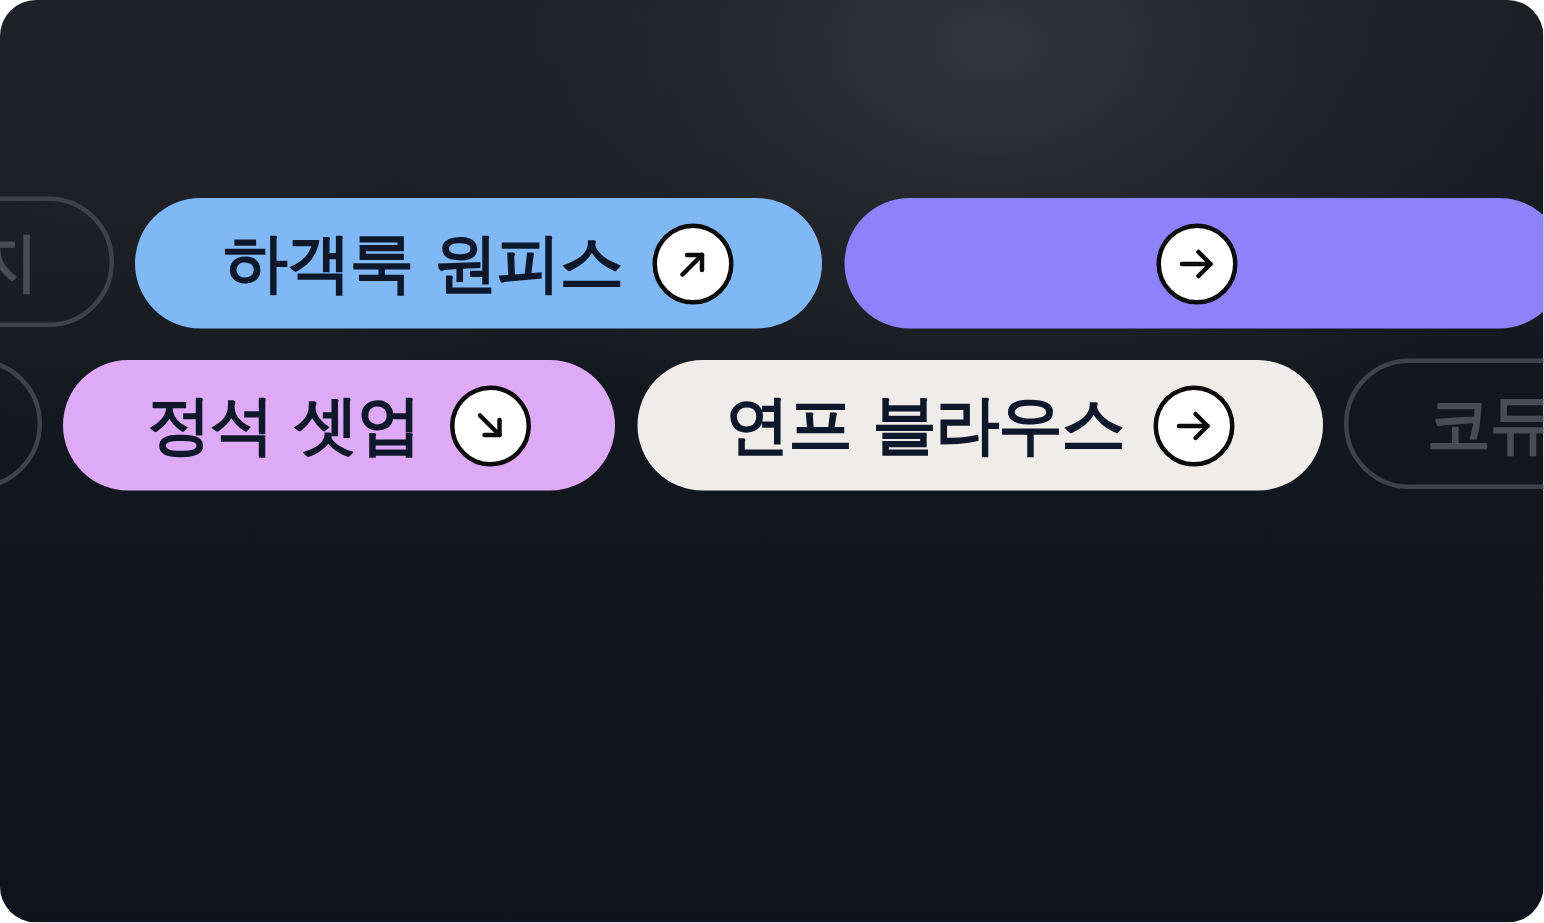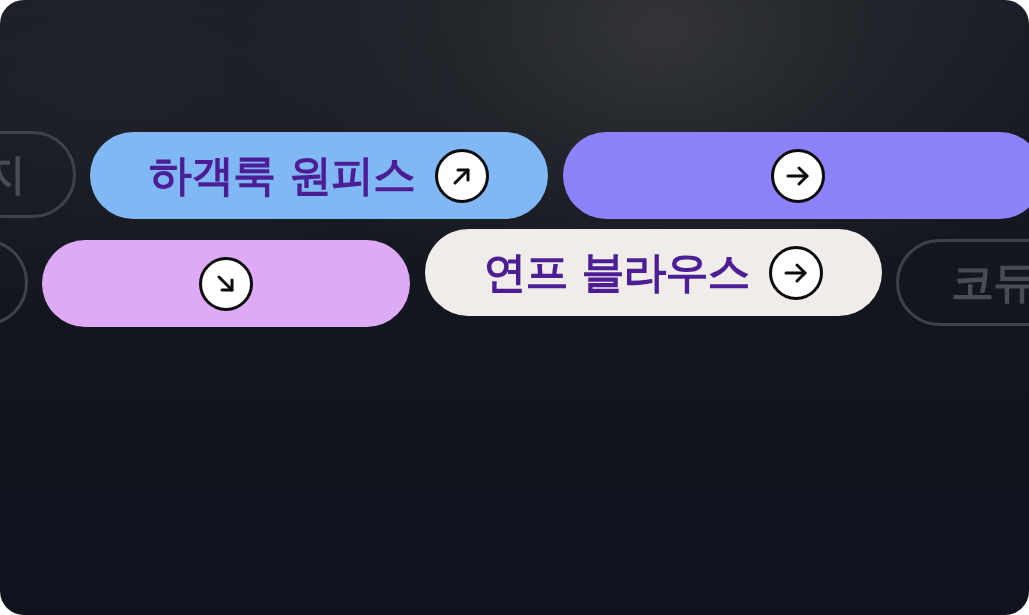--- a/index.html
+++ b/index.html
@@ -27,21 +27,21 @@
       display: flex;
       align-items: center;
       justify-content: center;
       gap: 20px;
       white-space: nowrap;
       cursor: pointer;
     }
     .pill .label {
       font-size: 43px;
       font-weight: bold;
-      color: #4c1d95;
+      color: #0f172a;
       letter-spacing: -1px;
     }
     .pill .icon {
       width: 54px;
       height: 54px;
       border-radius: 50%;
       background: #ffffff;
       border: 3.5px solid #0b0b0c;
       box-sizing: border-box;
       display: flex;
@@ -87,29 +87,30 @@
         <polyline points="16,7 24,15 16,23"></polyline>
       </svg>
     </span>
   </div>
 
   <div class="pill ghost" style="left:-430px; top:239px; width:458px;">
     <span class="label"></span>
   </div>
 
   <div class="pill" style="left:42px; top:240px; width:368px; background:#deaaf6;">
+    <span class="label">정석 셋업</span>
     <span class="icon">
       <svg viewBox="0 0 30 30" fill="none" stroke="#0b0b0c" stroke-width="3" stroke-linecap="round" stroke-linejoin="round">
         <line x1="8" y1="8" x2="21" y2="21"></line>
         <polyline points="21,11 21,21 11,21"></polyline>
       </svg>
     </span>
   </div>
 
-  <div class="pill" style="left:425px; top:229px; width:457px; background:#f0ecea;">
+  <div class="pill" style="left:425px; top:240px; width:457px; background:#f0ecea;">
     <span class="label">연프 블라우스</span>
     <span class="icon">
       <svg viewBox="0 0 30 30" fill="none" stroke="#0b0b0c" stroke-width="3" stroke-linecap="round" stroke-linejoin="round">
         <line x1="5" y1="15" x2="24" y2="15"></line>
         <polyline points="16,7 24,15 16,23"></polyline>
       </svg>
     </span>
   </div>
 
   <div class="pill ghost" style="left:896px; top:239px; width:420px; justify-content:flex-start; padding-left:52px;">

